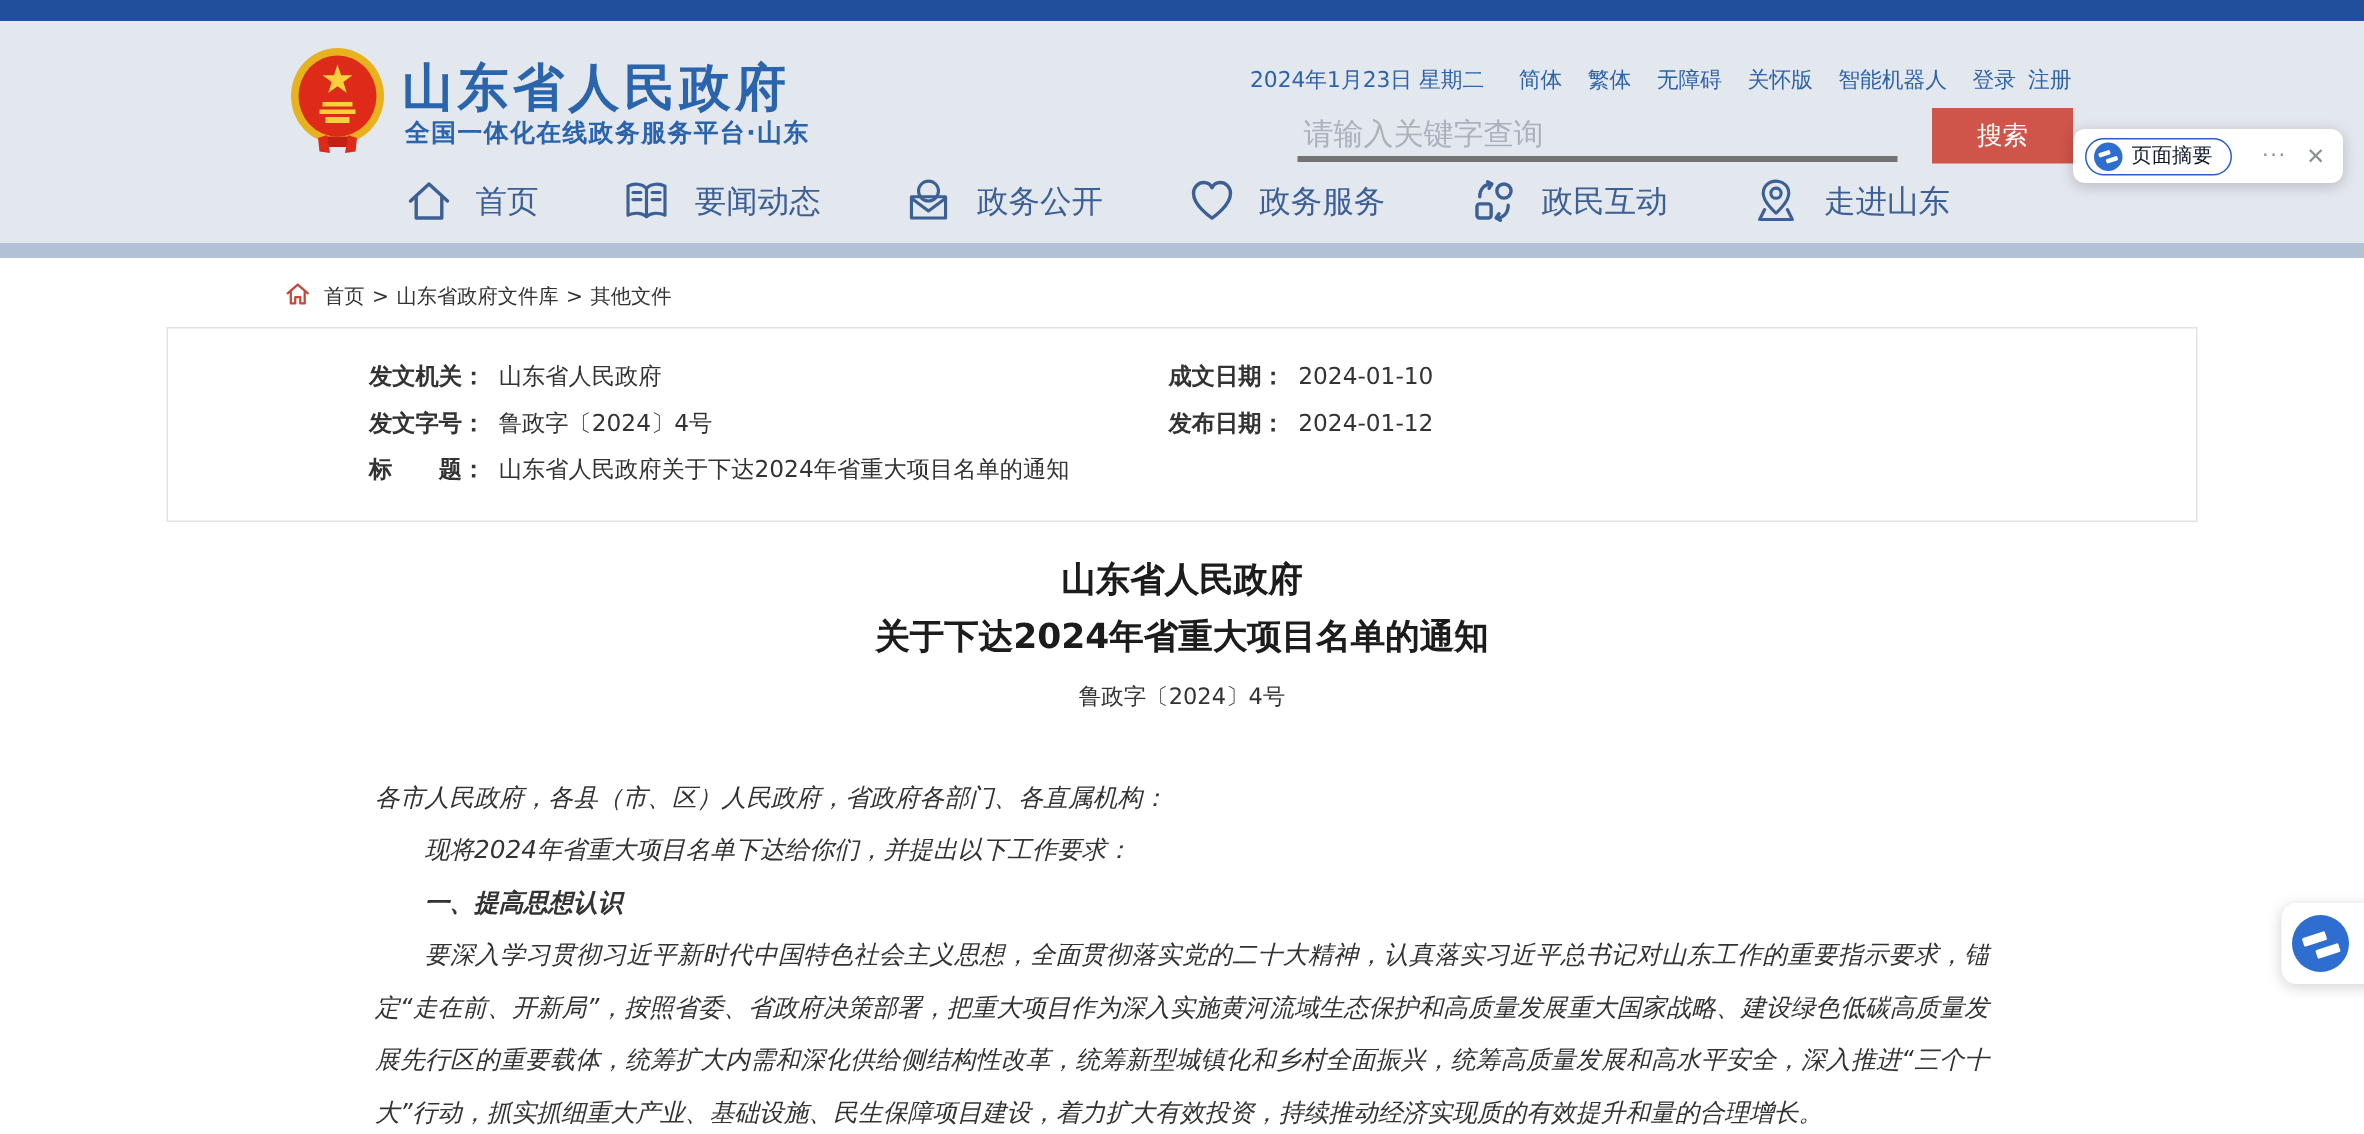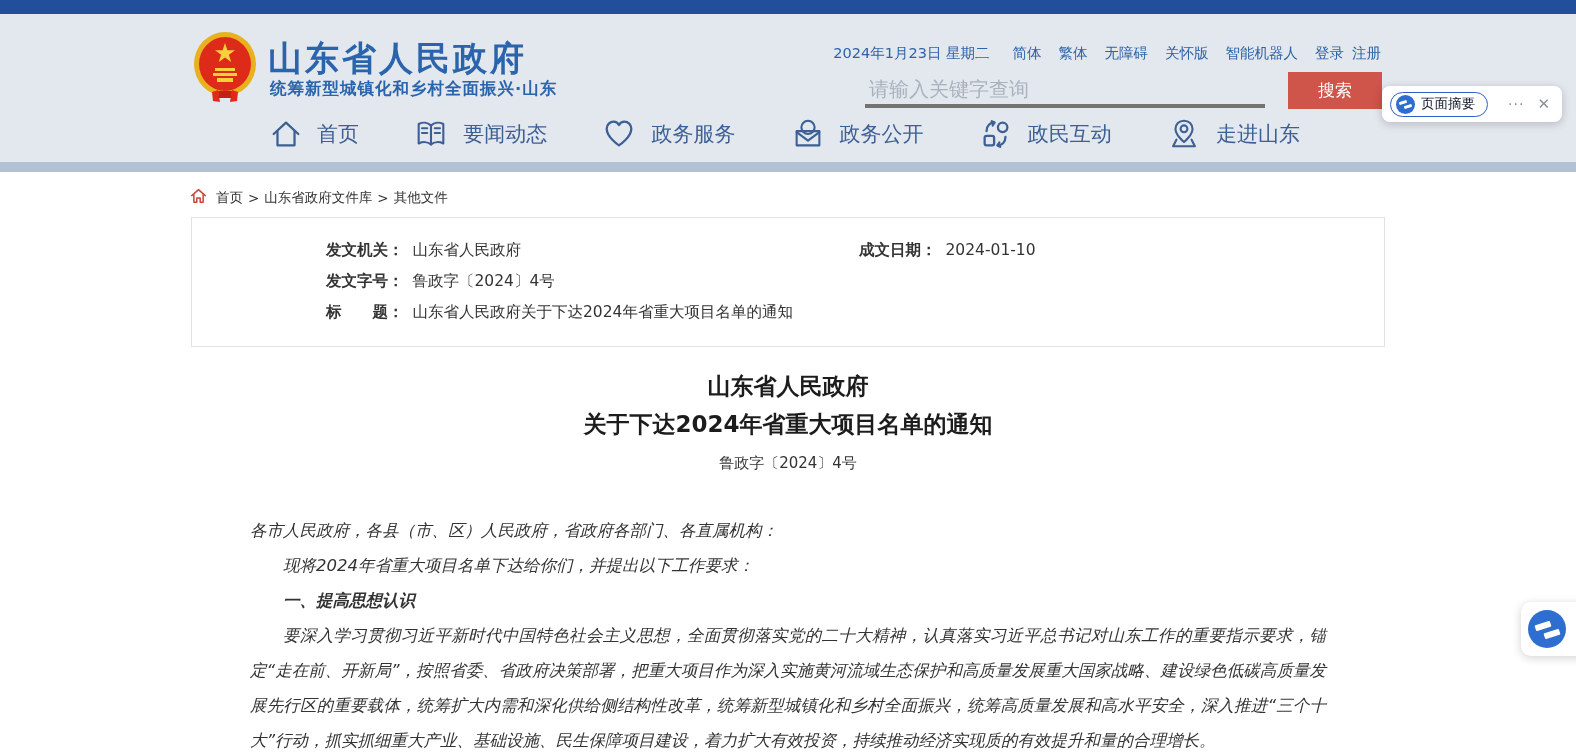--- a/index.html
+++ b/index.html
@@ -77,21 +77,21 @@
   .strip { height:10px; background:#b2c1d4; }
   
   .breadcrumb {
     margin:16px 0 0 190px; display:flex; align-items:center; gap:9px;
     font-size:13.5px; color:#333;
   }
   .breadcrumb .crumb { cursor:pointer; }
   .breadcrumb .sep { margin:0 -4px; }
   
   .meta-box {
-    width:1194px; margin:10px auto 6px; border:1px solid #e2e2e2;
+    width:1354px; margin:10px auto 6px; border:1px solid #e2e2e2;
     padding:17px 0 18px; font-size:15.5px;
   }
   .meta-row { display:flex; line-height:31px; }
   .meta-cell-l { width:667px; padding-left:134px; }
   .meta-cell-r { flex:1; }
   .meta-label { font-weight:bold; color:#333; }
   .meta-value { color:#333; margin-left:9px; }
   
   .doc-head { text-align:center; margin-top:20px; }
   .doc-title-line { font-size:23px; font-weight:bold; color:#1c1c1c; line-height:38px; }
@@ -125,21 +125,21 @@
       <rect x="23" y="36" width="20" height="3" fill="#f7d03c"></rect>
       <rect x="21" y="41" width="24" height="3" fill="#f7d03c"></rect>
       <rect x="25" y="46" width="16" height="4" fill="#f7d03c"></rect>
       <path d="M20 60 L26 58 L28 70 L21 69 Z" fill="#de2a18"></path>
       <path d="M46 60 L40 58 L38 70 L45 69 Z" fill="#de2a18"></path>
       <path d="M26 59 L40 59 L39 66 L27 66 Z" fill="#c22015"></path>
     </svg>
   </div>
 
   <div class="site-title">山东省人民政府</div>
-  <div class="site-subtitle">统筹新型城镇化和乡村全面振兴·山东</div>
+  <div class="site-subtitle">全国一体化在线政务服务平台·山东</div>
 
   <div class="quick-links">
     <span class="date">2024年1月23日 星期二</span>
     <a>简体</a>
     <a>繁体</a>
     <a>无障碍</a>
     <a>关怀版</a>
     <a>智能机器人</a>
     <a>登录</a>
     <a class="tight">注册</a>
@@ -176,35 +176,35 @@
           <path d="M9.5 13 H15"></path>
           <path d="M9.5 18 H15"></path>
           <path d="M23 13 H28.5"></path>
           <path d="M23 18 H28.5"></path>
       </svg>
     </span>
     <span>要闻动态</span>
   </div>
   <div class="nav-item">
     <span>
-      <svg width="38" height="36" viewBox="0 0 38 38" fill="none" stroke="#3d6094" stroke-width="2.4" stroke-linecap="round" stroke-linejoin="round">
-        <path d="M19 31 C19 31 6 22.5 6 13.5 C6 9 9.5 6 13.3 6 C16 6 18 7.6 19 9.6 C20 7.6 22 6 24.7 6 C28.5 6 32 9 32 13.5 C32 22.5 19 31 19 31 Z"></path>
-      </svg>
-    </span>
-    <span>政务服务</span>
-  </div>
-  <div class="nav-item">
-    <span>
       <svg width="38" height="36" viewBox="0 0 38 38" fill="none" stroke="#3d6094" stroke-width="2.2" stroke-linecap="round" stroke-linejoin="round">
         <circle cx="19" cy="12" r="7"></circle>
         <path d="M7 16 H31 V31 H7 Z"></path>
           <path d="M7 17 L19 26 L31 17"></path>
       </svg>
     </span>
     <span>政务公开</span>
+  </div>
+  <div class="nav-item">
+    <span>
+      <svg width="38" height="36" viewBox="0 0 38 38" fill="none" stroke="#3d6094" stroke-width="2.4" stroke-linecap="round" stroke-linejoin="round">
+        <path d="M19 31 C19 31 6 22.5 6 13.5 C6 9 9.5 6 13.3 6 C16 6 18 7.6 19 9.6 C20 7.6 22 6 24.7 6 C28.5 6 32 9 32 13.5 C32 22.5 19 31 19 31 Z"></path>
+      </svg>
+    </span>
+    <span>政务服务</span>
   </div>
   <div class="nav-item">
     <span>
       <svg width="38" height="36" viewBox="0 0 38 38" fill="none" stroke="#3d6094" stroke-width="2.4" stroke-linecap="round" stroke-linejoin="round">
         <rect x="7" y="21" width="10" height="10" rx="2"></rect>
         <rect x="21" y="7" width="10" height="10" rx="5"></rect>
         <path d="M9 16 C9 10 13 7 17 7"></path>
           <path d="M14.5 5.5 L17.5 7 L15.5 10"></path>
         <path d="M29 22 C29 28 25 31 21 31"></path>
           <path d="M23.5 32.5 L20.5 31 L22.5 28"></path>
@@ -246,20 +246,23 @@
       <span class="meta-label">发文机关：</span><span class="meta-value">山东省人民政府</span>
     </div>
     <div class="meta-cell-r">
       <span class="meta-label">成文日期：</span><span class="meta-value">2024-01-10</span>
     </div>
   </div>
   <div class="meta-row">
     <div class="meta-cell-l">
       <span class="meta-label">发文字号：</span><span class="meta-value">鲁政字〔2024〕4号</span>
     </div>
+    <div class="meta-cell-r">
+      <span class="meta-label">发布日期：</span><span class="meta-value">2024-01-12</span>
+    </div>
   </div>
   <div class="meta-row">
     <div class="meta-cell-l" style="width:auto;">
       <span class="meta-label">标　　题：</span><span class="meta-value">山东省人民政府关于下达2024年省重大项目名单的通知</span>
     </div>
   </div>
 </div>
 
 <div class="doc-head">
   <div class="doc-title-line">山东省人民政府</div>

